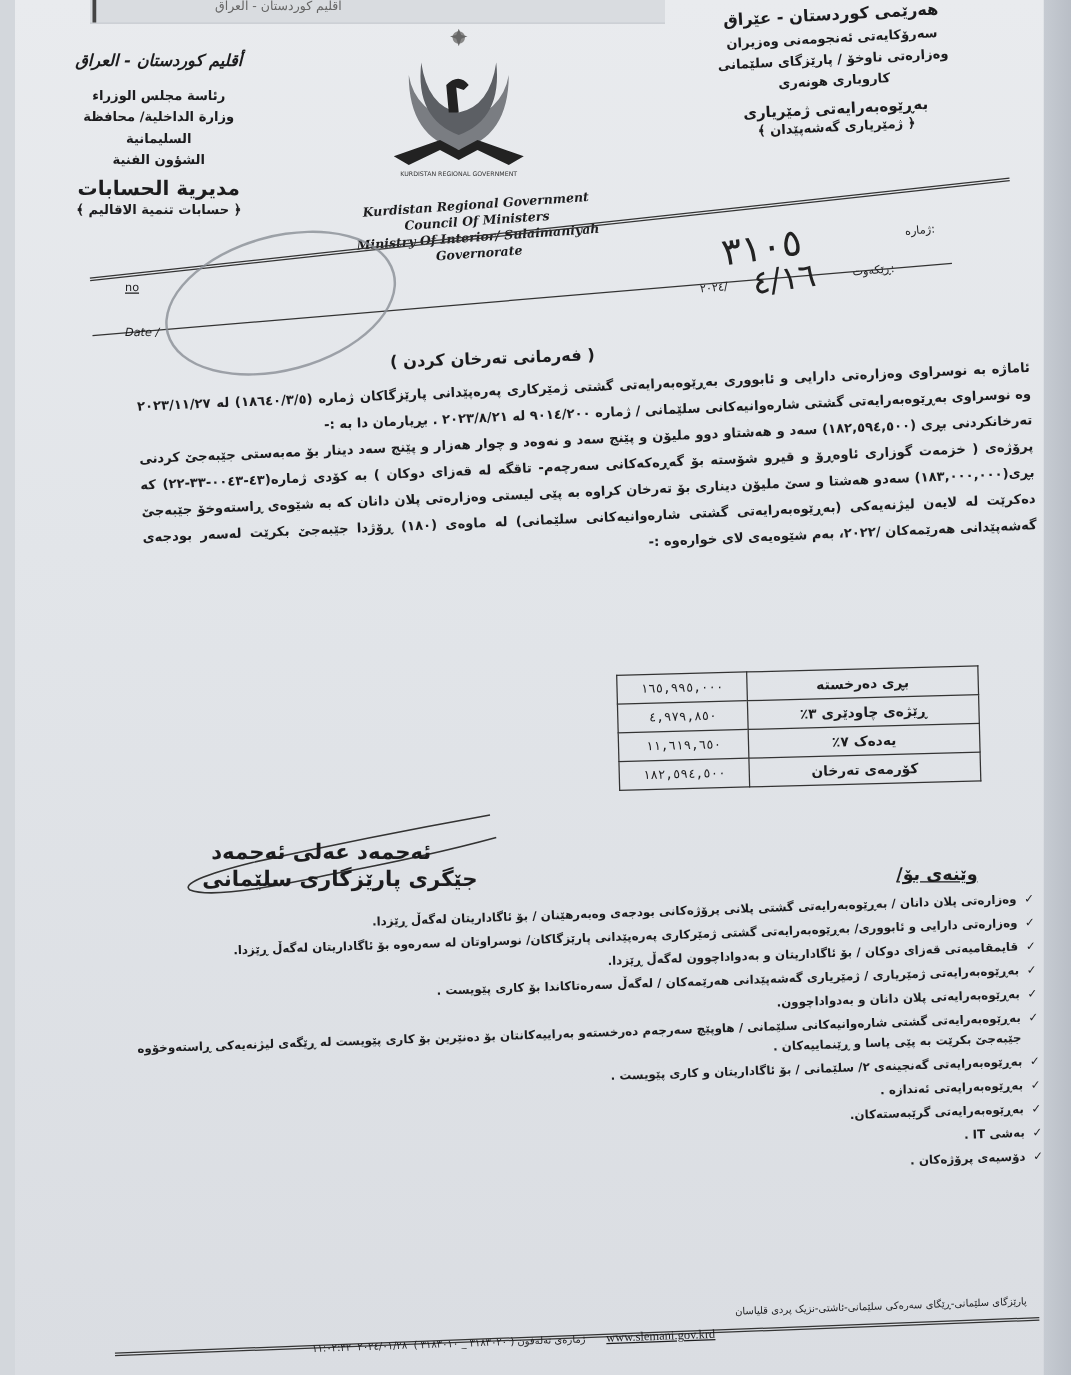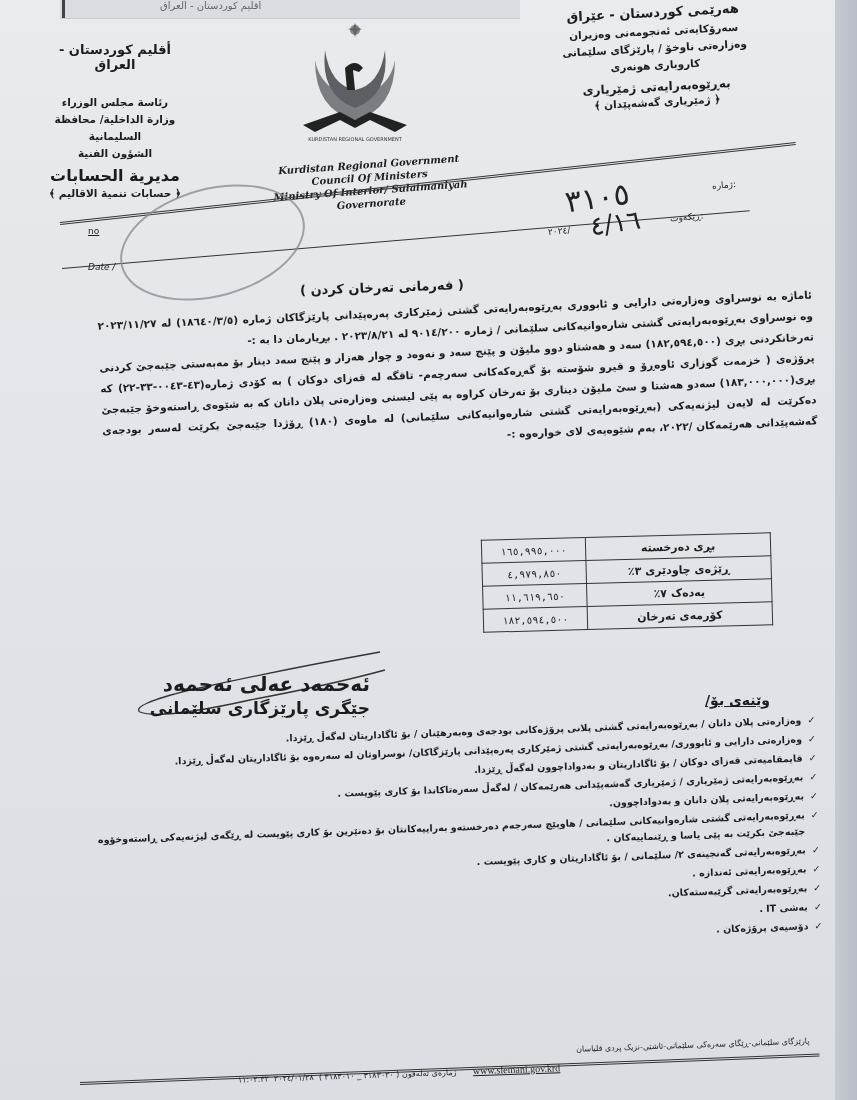--- a/index.html
+++ b/index.html
@@ -3,36 +3,36 @@
 <meta charset="utf-8">
 <style>
   html, body { margin: 0; padding: 0; }
   body {
     width: 857px; height: 1100px; overflow: hidden; position: relative;
     background: #d3d7dc;
     font-family: "DejaVu Sans", sans-serif;
     color: #1c1c1e;
   }
   .page {
-    position: absolute; left: 0; top: 0; width: 835px; height: 1100px;
+    position: absolute; left: 12px; top: 0; width: 835px; height: 1100px;
     background: linear-gradient(180deg, #e9ebee 0%, #e2e5e9 40%, #dadde2 100%);
   }
   .edge {
     position: absolute; right: 0; top: 0; width: 22px; height: 1100px;
     background: linear-gradient(90deg, #c6cbd2, #b9bec6);
   }
   .topstrip {
     position: absolute; left: 60px; top: 0; width: 460px; height: 18px;
     background: #d9dce0; border-bottom: 1px solid #c8ccd1;
   }
   .topstrip .t { position: absolute; left: 100px; top: 0; font-size: 10px; color: #666; direction: rtl; }
   .topstrip .bar { position: absolute; left: 2px; top: 0; width: 3px; height: 18px; background: #444; }
 
   .hdr-ar { position: absolute; left: 40px; top: 42px; width: 150px; text-align: center; direction: rtl; }
-  .hdr-ar .l1 { font-weight: bold; font-size: 13px; margin-bottom: 22px; }
+  .hdr-ar .l1 { font-weight: bold; font-size: 13px; margin-bottom: 12px; font-style: italic; }
   .hdr-ar .l { font-size: 10.5px; font-weight: bold; line-height: 17px; }
   .hdr-ar .lb { font-size: 16px; font-weight: bold; margin-top: 4px; }
 
   .hdr-ku { position: absolute; left: 555px; top: 5px; width: 200px; text-align: center; direction: rtl; transform: rotate(-3deg); }
   .hdr-ku .l1 { font-weight: bold; font-size: 13px; margin-bottom: 3px; }
   .hdr-ku .l { font-size: 10.5px; font-weight: bold; line-height: 17px; }
   .hdr-ku .lb { font-size: 12px; font-weight: bold; margin-top: 6px; }
 
   .emblem { position: absolute; left: 295px; top: 20px; width: 120px; height: 125px; }
   .eng { position: absolute; left: 250px; top: 158px; width: 240px; text-align: center;
@@ -48,21 +48,21 @@
   .title { position: absolute; left: 300px; top: 280px; font-weight: bold; font-size: 13px; direction: rtl; transform: rotate(-2deg); }
 
   .body { position: absolute; left: 100px; top: 300px; width: 715px; direction: rtl; text-align: justify; font-size: 10.5px; font-weight: bold; line-height: 21px; transform: rotate(-2.5deg); }
   .body p { margin: 0; }
 
   table.fin { position: absolute; left: 482px; top: 536px; width: 290px; border-collapse: collapse; direction: rtl; transform: rotate(-1.5deg); }
   table.fin td { border: 1.5px solid #333; height: 20px; font-size: 11px; font-weight: bold; text-align: center; padding: 1px 4px; }
   table.fin td.num { width: 95px; font-weight: normal; font-family: "DejaVu Sans Mono", monospace; font-size: 10px; }
 
   .sig { position: absolute; left: 120px; top: 672px; width: 250px; text-align: right; direction: rtl; font-weight: bold; }
-  .sig .n { font-size: 20px; }
+  .sig .n { font-size: 17px; text-align: center; }
   .sig .p { font-size: 17px; margin-top: 2px; }
   .sigline { position: absolute; left: 130px; top: 650px; width: 260px; height: 70px; }
 
   .cc-title { position: absolute; left: 705px; top: 692px; font-weight: bold; font-size: 14px; text-decoration: underline; direction: rtl; }
   .cc { position: absolute; left: 60px; top: 712px; width: 755px; direction: rtl; font-size: 9.5px; font-weight: bold; transform: rotate(-2deg); transform-origin: right top; }
   .cc .it { display: flex; align-items: flex-start; line-height: 16px; margin-bottom: 3px; }
   .cc .ck { width: 14px; flex: 0 0 14px; font-weight: normal; }
   .cc .tx { flex: 1; }
 
   .footer { position: absolute; left: 40px; top: 1050px; width: 770px; direction: rtl; font-size: 8px; transform: rotate(-2deg); }

